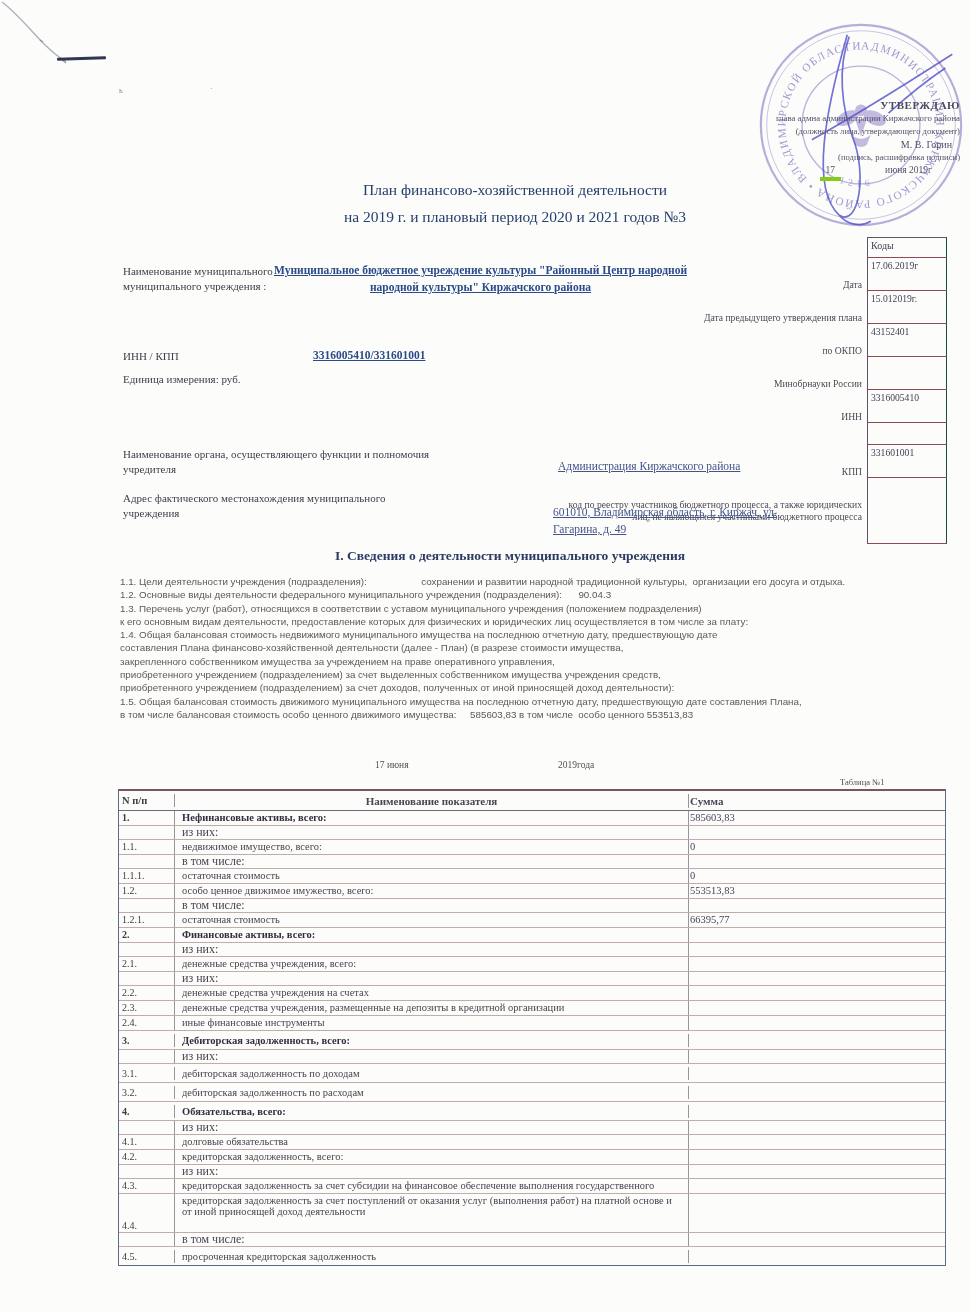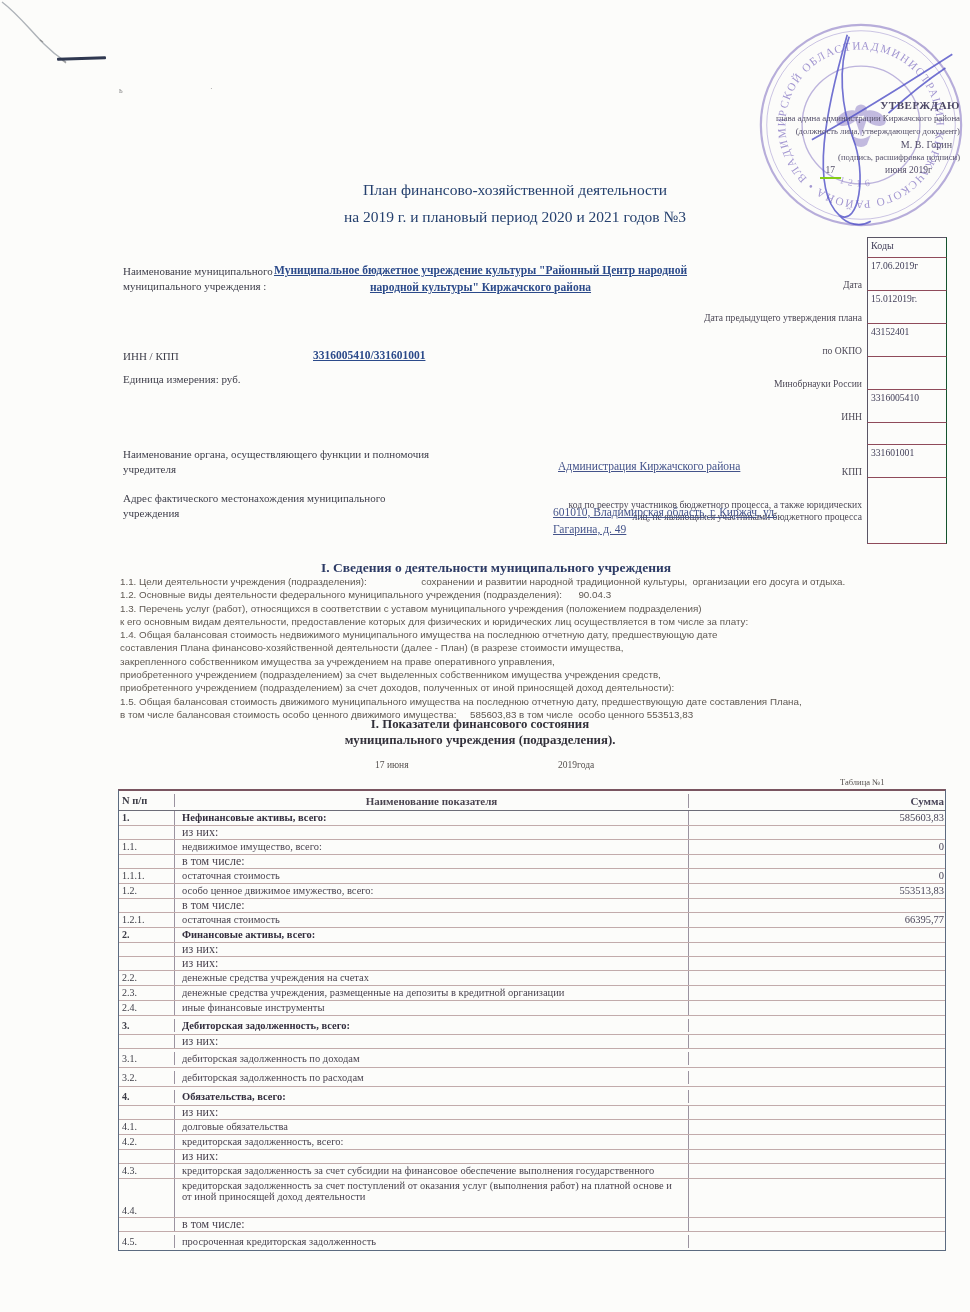--- a/index.html
+++ b/index.html
@@ -13,21 +13,21 @@
   
   .stamp{position:absolute;left:753px;top:16px;width:216px;height:218px;}
   
   .approval{position:absolute;top:99px;right:10px;width:330px;text-align:right;
         color:#55506a;line-height:13px;}
   .appr-word{font-size:11px;font-weight:bold;letter-spacing:.5px;color:#4d4866;}
   .appr-pos{font-size:8.8px;}
   .appr-hint{font-size:8.6px;}
   .appr-name{font-size:10px;padding-right:8px;}
   .appr-date{font-size:9.5px;padding-right:28px;}
-  .appr-date .day{display:inline-block;margin-right:44px;border-bottom:2px solid #84cc16;padding:0 6px;}
+  .appr-date .day{display:inline-block;margin-right:44px;border-bottom:4px solid #84cc16;padding:0 6px;}
   
   .doc-title{position:absolute;left:60px;top:176px;width:910px;text-align:center;
         font-weight:normal;font-size:15.5px;color:#25406e;line-height:27px;}
   
   .codes{position:absolute;left:555px;top:237px;width:392px;}
   .codes-row{display:flex;align-items:stretch;}
   .codes-label{flex:1;text-align:right;padding-right:5px;font-size:9.6px;line-height:12px;
         color:#4c4856;margin-top:21px;}
   .codes-value{width:80px;box-sizing:border-box;border-left:1px solid #5a5565;
         border-right:1px solid #14532d;border-bottom:1px solid #8f4a5a;
@@ -35,22 +35,22 @@
   .codes-row.s{min-height:15px;}
   .codes-row.gap{min-height:22px;}
   .codes-row.xl{min-height:66px;}
   .codes-row.head .codes-value{border-top:1px solid #5a5565;font-size:10px;}
   
   .lbl{position:absolute;font-size:11px;line-height:15px;color:#3e3e4a;}
   .val{position:absolute;font-size:11.5px;line-height:17px;font-weight:bold;color:#2b4a8a;
         text-decoration:underline;}
   .val.center{text-align:center;}
   
-  .sec1-heading{position:absolute;left:56px;top:548px;width:880px;text-align:center;
-        font-size:13.5px;font-weight:bold;color:#2c3a64;margin-top:12px;}
+  .sec1-heading{position:absolute;left:70px;top:548px;width:880px;text-align:center;
+        font-size:13.5px;font-weight:bold;color:#2c3a64;}
   .sec1-lines{position:absolute;left:120px;top:575px;width:770px;
         font-family:"Liberation Sans",sans-serif;font-size:9.8px;line-height:13.3px;
         color:#5f5852;white-space:pre-wrap;}
   
   .sec2-heading{position:absolute;left:20px;top:716px;width:920px;text-align:center;
         font-size:12.8px;font-weight:bold;color:#33313b;line-height:16px;}
   .sec2-date-left{position:absolute;left:375px;top:760px;font-size:9.5px;color:#55504e;}
   .sec2-date-right{position:absolute;left:558px;top:760px;font-size:9.5px;color:#55504e;}
   .table-label{position:absolute;left:840px;top:777px;font-size:8.5px;color:#55504e;}
   
@@ -59,21 +59,21 @@
   .fhead{display:grid;grid-template-columns:56px 1fr 256px;font-weight:bold;
         border-bottom:1.5px solid #6d6d78;min-height:19px;align-items:center;}
   .fhead .fnum{font-size:10.5px;text-align:left;}
   .fhead .fname{text-align:center;font-size:11px;}
   .fhead .fsum{font-size:11px;}
   .frow{display:grid;grid-template-columns:56px 1fr 256px;border-bottom:1px solid #c2abab;}
   .frow:last-child{border-bottom:none;}
   .fnum{border-right:1px solid #9b93a0;padding:1px 3px;font-size:10px;box-sizing:border-box;}
   .fname{border-right:1px solid #9b93a0;padding:1px 7px;font-size:10.5px;box-sizing:border-box;
         color:#4a4450;}
-  .fsum{text-align:right;font-size:10.5px;padding:1px;color:#494458;}
+  .fsum{text-align:left;font-size:10.5px;padding:1px;color:#494458;}
   .frow.sub{min-height:11px;}
   .frow.sub .fname{font-size:12px;line-height:11px;}
   .frow.n{min-height:14px;}
   .frow.tall{min-height:18px;align-items:center;}
   .frow.big{min-height:38px;}
   .frow.big .fnum{display:flex;align-items:flex-end;}
   .frow.b .fname{font-weight:bold;color:#332e3e;}
   .frow.b .fnum{font-weight:bold;}
 </style>
 </head>
@@ -190,24 +190,20 @@
 
   <div class="lbl" style="left:123px;top:447px;width:330px;">Наименование органа, осуществляющего функции и полномочия учредителя</div>
   <div class="val" style="left:558px;top:458px;font-weight:normal;color:#44538a;">Администрация Киржачского района</div>
 
   <div class="lbl" style="left:123px;top:491px;width:310px;">Адрес фактического местонахождения муниципального  учреждения</div>
   <div class="val" style="left:553px;top:504px;width:258px;font-weight:normal;color:#44538a;">601010, Владимирская область, г. Киржач, ул. Гагарина, д. 49</div>
 
   <div class="sec1-heading">I. Сведения о деятельности муниципального учреждения</div>
   <div class="sec1-lines" id="sec1-lines"><div class="sec1-line">1.1. Цели деятельности учреждения (подразделения):                    сохранении и развитии народной традиционной культуры,  организации его досуга и отдыха.</div><div class="sec1-line">1.2. Основные виды деятельности федерального муниципального учреждения (подразделения):      90.04.3</div><div class="sec1-line">1.3. Перечень услуг (работ), относящихся в соответствии с уставом муниципального учреждения (положением подразделения)</div><div class="sec1-line">к его основным видам деятельности, предоставление которых для физических и юридических лиц осуществляется в том числе за плату:</div><div class="sec1-line">1.4. Общая балансовая стоимость недвижимого муниципального имущества на последнюю отчетную дату, предшествующую дате</div><div class="sec1-line">составления Плана финансово-хозяйственной деятельности (далее - План) (в разрезе стоимости имущества,</div><div class="sec1-line">закрепленного собственником имущества за учреждением на праве оперативного управления,</div><div class="sec1-line">приобретенного учреждением (подразделением) за счет выделенных собственником имущества учреждения средств,</div><div class="sec1-line">приобретенного учреждением (подразделением) за счет доходов, полученных от иной приносящей доход деятельности):</div><div class="sec1-line">1.5. Общая балансовая стоимость движимого муниципального имущества на последнюю отчетную дату, предшествующую дате составления Плана,</div><div class="sec1-line">в том числе балансовая стоимость особо ценного движимого имущества:     585603,83 в том числе  особо ценного 553513,83</div></div>
 
-  <div class="sec2-heading">
-    <div>I. Показатели финансового состояния</div>
-    <div>муниципального учреждения (подразделения).</div>
-  </div>
   <div class="sec2-date-left">17 июня</div>
   <div class="sec2-date-right">2019года</div>
   <div class="table-label">Таблица №1</div>
 
   <div class="fin-table">
     <div class="fhead">
       <div class="fnum">N п/п</div>
       <div class="fname">Наименование показателя</div>
       <div class="fsum">Сумма</div>
     </div>
@@ -255,20 +251,25 @@
         <div class="frow n b">
           <div class="fnum">2.</div>
           <div class="fname">Финансовые активы, всего:</div>
           <div class="fsum"></div>
         </div>
         <div class="frow sub">
           <div class="fnum"></div>
           <div class="fname">из них:</div>
           <div class="fsum"></div>
         </div>
+        <div class="frow n">
+          <div class="fnum">2.1.</div>
+          <div class="fname">денежные средства учреждения, всего:</div>
+          <div class="fsum"></div>
+        </div>
         <div class="frow sub">
           <div class="fnum"></div>
           <div class="fname">из них:</div>
           <div class="fsum"></div>
         </div>
         <div class="frow n">
           <div class="fnum">2.2.</div>
           <div class="fname">денежные средства учреждения на счетах</div>
           <div class="fsum"></div>
         </div>

